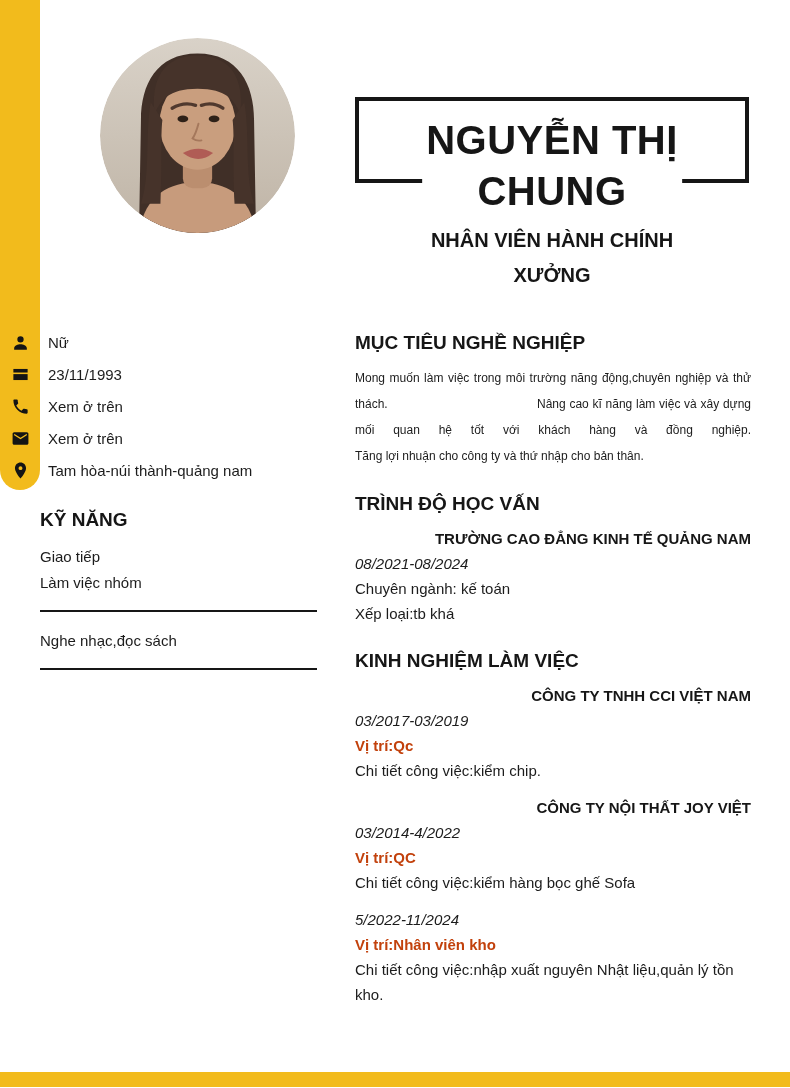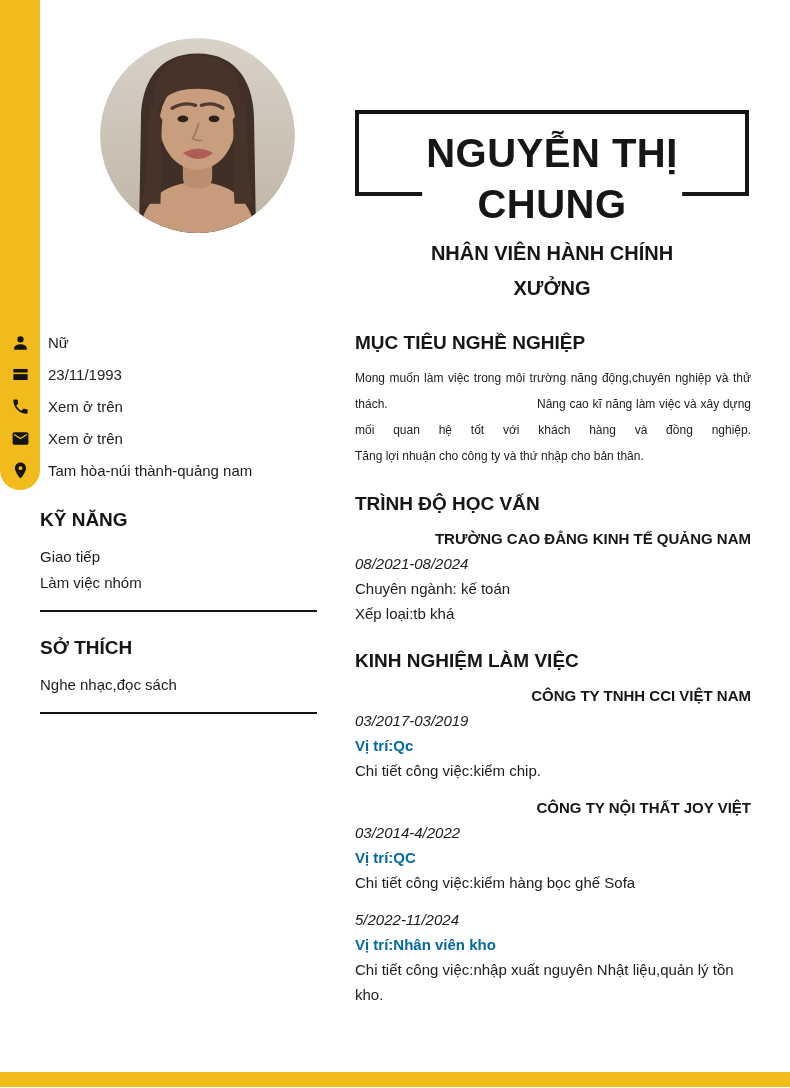--- a/index.html
+++ b/index.html
@@ -32,21 +32,21 @@
 
   
   .photo {
     position: absolute; left: 100px; top: 38px;
     width: 195px; height: 195px;
     border-radius: 50%; overflow: hidden;
   }
   .photo svg { display: block; width: 100%; height: 100%; }
 
   
-  .header-block { position: absolute; left: 355px; top: 110px; width: 394px; }
+  .header-block { position: absolute; left: 355px; top: 97px; width: 394px; }
   .name-box {
     position: relative;
     height: 86px;
     border: 4px solid #161616;
   }
   .name-plate {
     position: absolute; top: 14px; left: 50%;
     transform: translateX(-50%);
     background: #ffffff;
     padding: 0 4px;
@@ -91,21 +91,21 @@
     margin: 8px 0 0 0;
     font-size: 12px; line-height: 26px;
     text-align: justify;
     white-space: pre-wrap;
   }
   .entry { margin-top: 9px; font-size: 15px; line-height: 25px; }
   .job { margin-top: 12px; font-size: 15px; line-height: 25px; }
   .job.first { margin-top: 8px; }
   .org { font-weight: bold; color: #161616; text-align: right; }
   .period { font-style: italic; }
-  .position { font-weight: bold; color: #0369a1; }
+  .position { font-weight: bold; color: #c2410c; }
 
   
   .watermark {
     position: absolute; right: 21px; top: 1055px;
     font-family: "Liberation Mono", "DejaVu Sans Mono", monospace;
     font-size: 16px; color: #4b4b4b; margin-top: 37px;
   }
 </style>
 </head>
 <body>
@@ -201,21 +201,20 @@
     </div>
   </div>
 
   <div class="left-col">
     <h2 class="section-title">KỸ NĂNG</h2>
     <div class="left-items">
       <div>Giao tiếp</div>
       <div>Làm việc nhóm</div>
     </div>
     <hr class="left-divider">
-    <h2 class="section-title">SỞ THÍCH</h2>
     <div class="left-items">
       <div>Nghe nhạc,đọc sách</div>
     </div>
     <hr class="left-divider">
   </div>
 
   <div class="right-col">
     <h2 class="section-title">MỤC TIÊU NGHỀ NGHIỆP</h2>
     <p class="objective-text">Mong muốn làm việc trong môi trường năng động,chuyên nghiệp và thử thách.                                        Nâng cao kĩ năng làm việc và xây dựng mối quan hệ tốt với khách hàng và đồng nghiệp.                                             Tăng lợi nhuận cho công ty và thứ nhập cho bản thân.</p>
 

